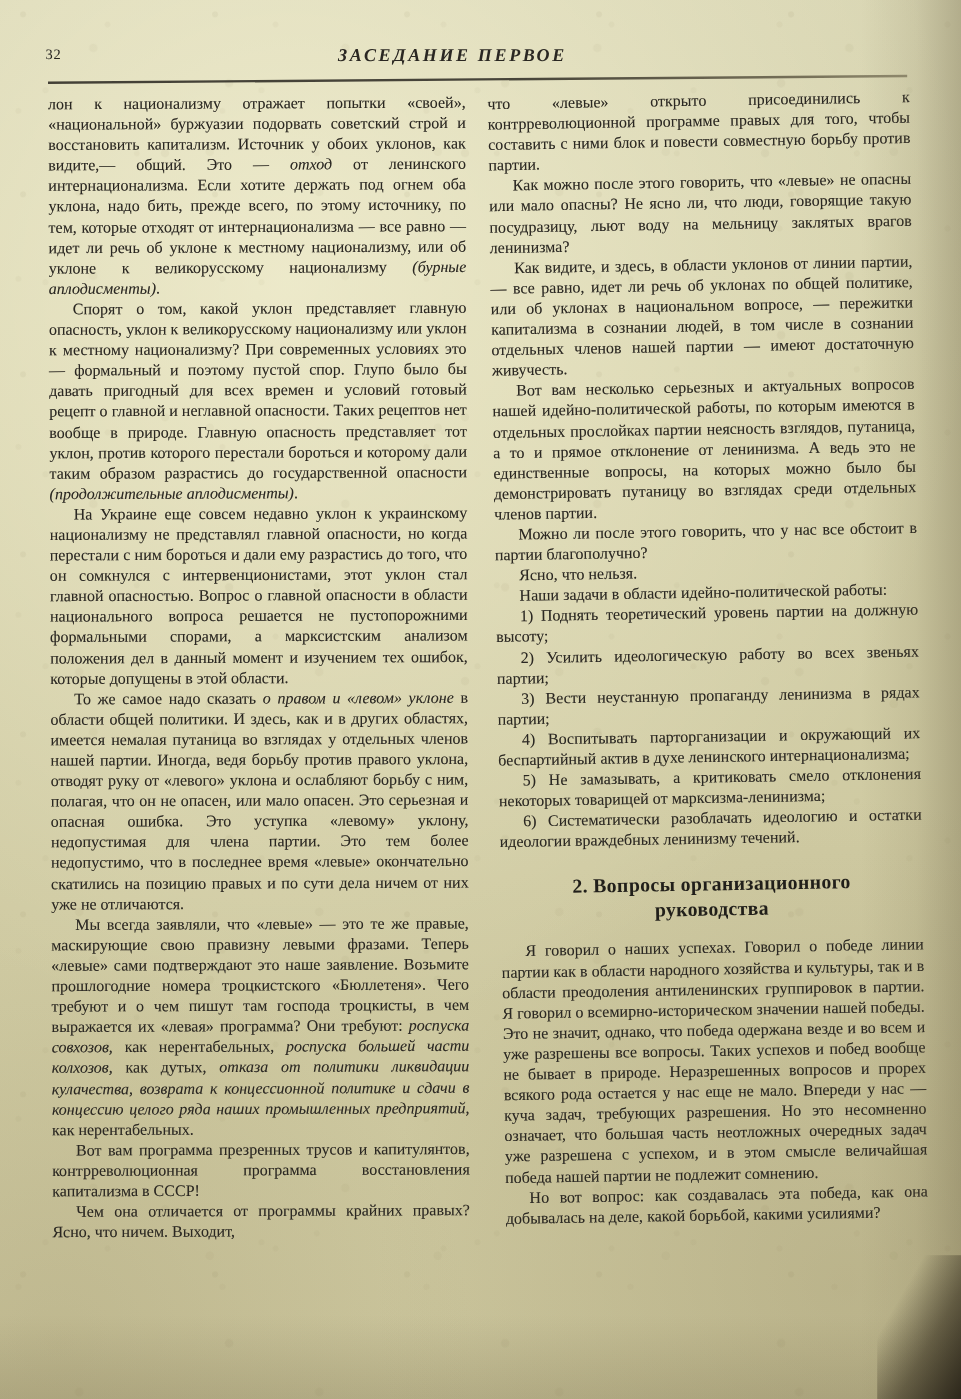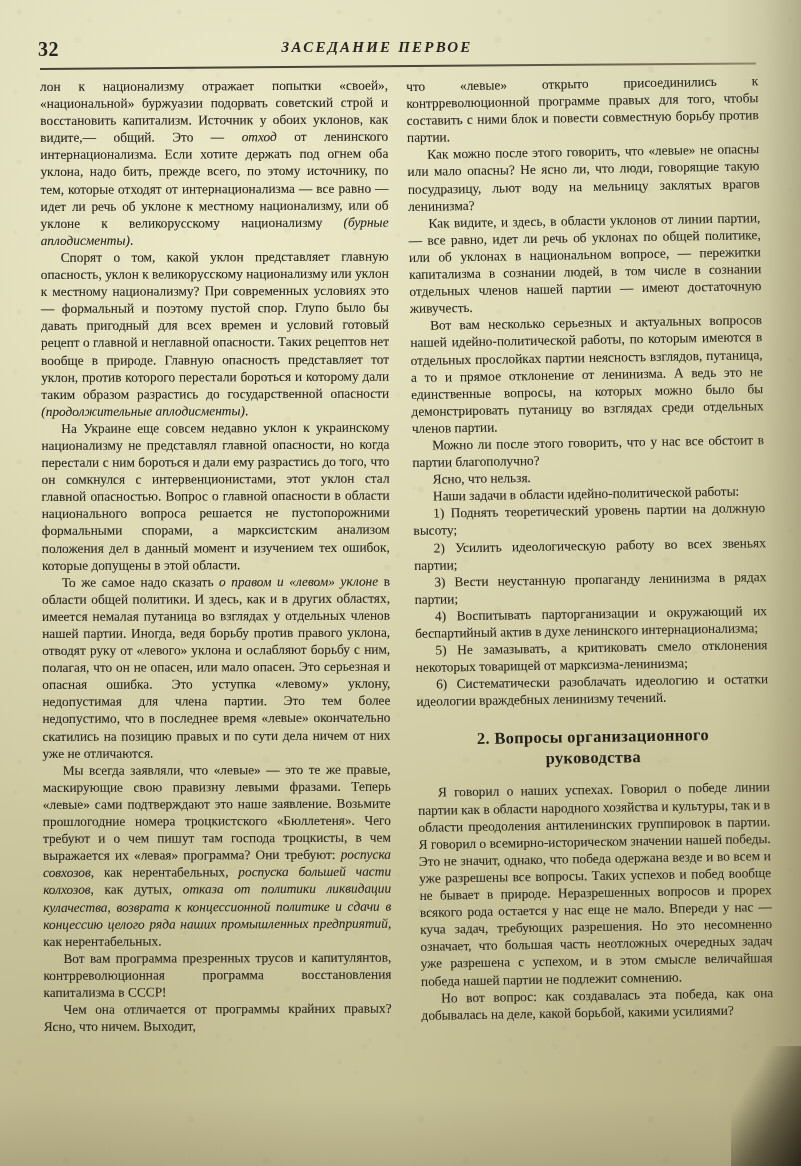--- a/index.html
+++ b/index.html
@@ -74,22 +74,22 @@
     position: absolute;
     left: 38px;
     top: 38px;
     width: 720px;
     height: 26px;
   }
   .folio {
     position: absolute;
     left: 0; top: 0;
     font-family: "Liberation Serif", "DejaVu Serif", serif;
-    font-weight: bold;
-    font-size: 20px;
+    font-weight: normal;
+    font-size: 12px;
     letter-spacing: .5px;
     color: #262420;
   }
   .head-title {
     position: absolute;
     left: 0; right: 0; top: 1px;
     text-align: center;
     font-style: italic;
     font-weight: bold;
     font-size: 15px;

